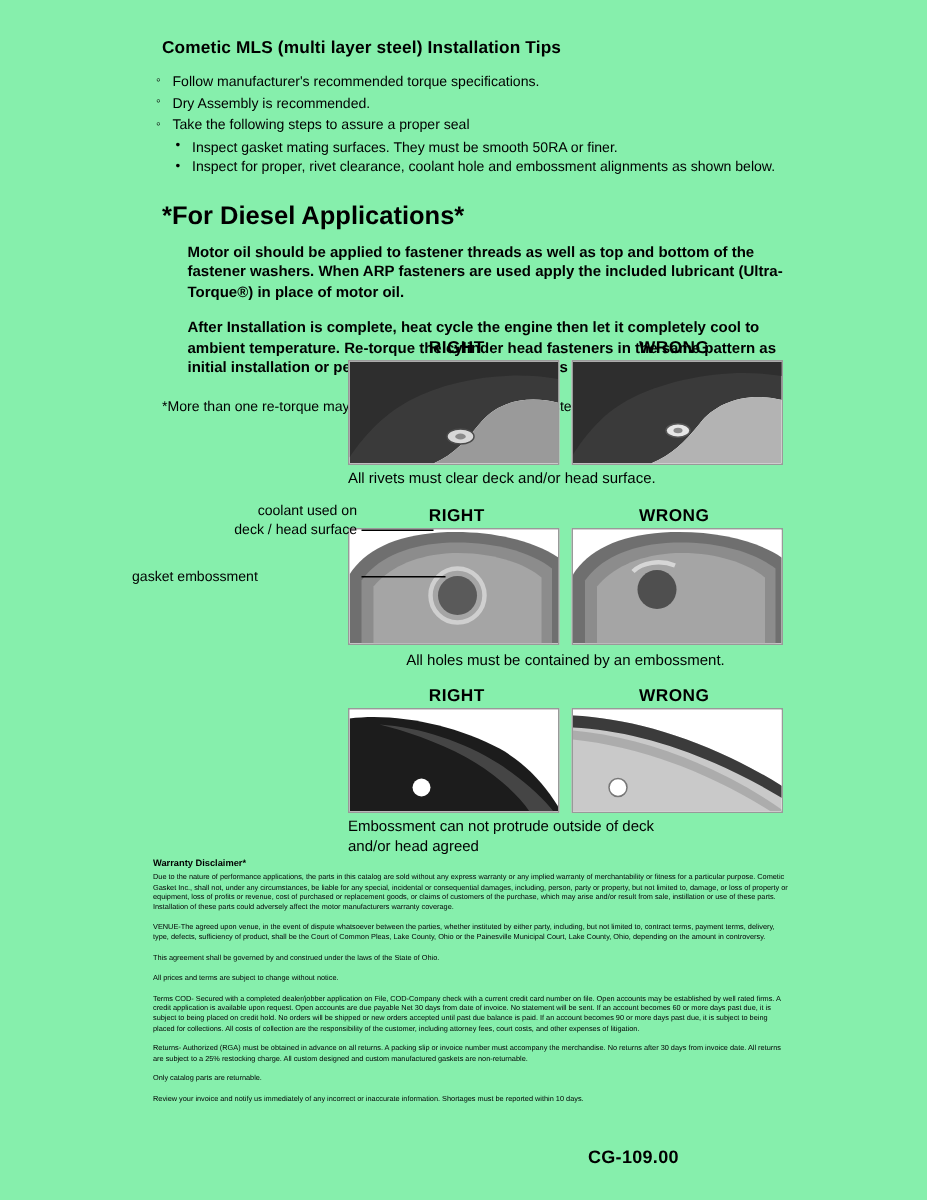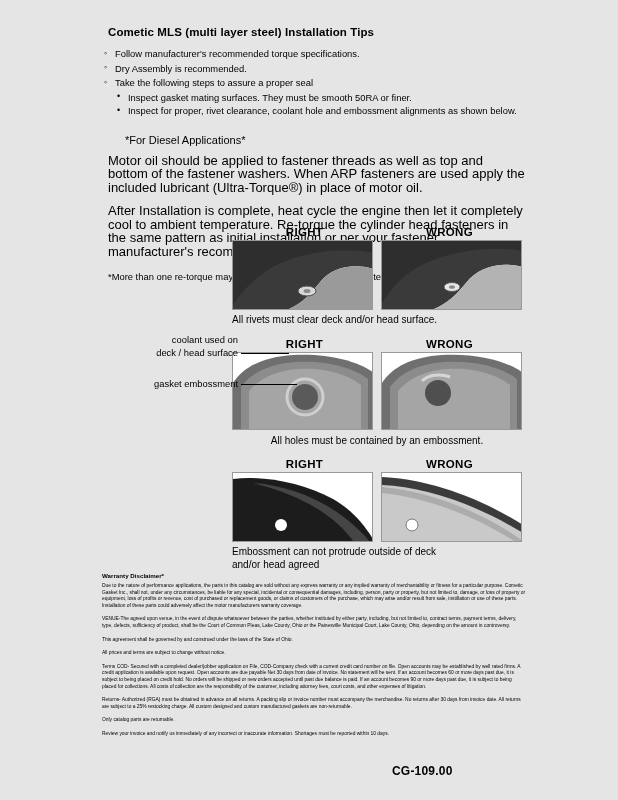--- a/index.html
+++ b/index.html
@@ -13,21 +13,21 @@
     font-family: "Liberation Sans", sans-serif;
     color: #000;
     position: relative;
     overflow: hidden;
   }
   .page {
     position: absolute;
     left: 0; top: 0;
     width: 618px;
     height: 800px;
-    background: #e5e5e5;
+    background: #86efac;
   }
   .content {
     position: absolute;
     left: 102px;
     top: 26px;
     width: 424px;
   }
   h1.title {
     font-size: 11.5px;
     font-weight: bold;
@@ -65,28 +65,29 @@
     padding-left: 13px;
   }
   ul.subbullets > li::before {
     content: "\2022";
     position: absolute;
     left: 2px;
     top: -0.5px;
     font-size: 9px;
   }
   h2.subhead {
-    font-size: 11px;
-    font-weight: normal;
-    margin: 16px 0 8px 23px;
+    font-size: 17px;
+    font-weight: bold;
+    margin: 16px 0 8px 6px;
   }
   p.body {
-    font-size: 13px;
+    font-size: 10px;
     line-height: 13.6px;
-    margin: 0 0 10px 6px;
+    margin: 0 0 10px 23px;
+    font-weight: bold;
   }
   p.note {
     font-size: 9.4px;
     line-height: 13.6px;
     margin: 11px 0 0 6px;
   }
 
   
   .figures {
     position: absolute;
@@ -147,21 +148,20 @@
   }
   .callout-line {
     font-size: 9.4px;
     line-height: 12.6px;
   }
   .callout2 {
     position: absolute;
     left: 88px;
     top: 378px;
     width: 150px;
-    text-align: right;
     font-size: 9.4px;
   }
   .leader {
     position: absolute;
     background: #000;
     height: 1px;
   }
 
   
   .warranty {

